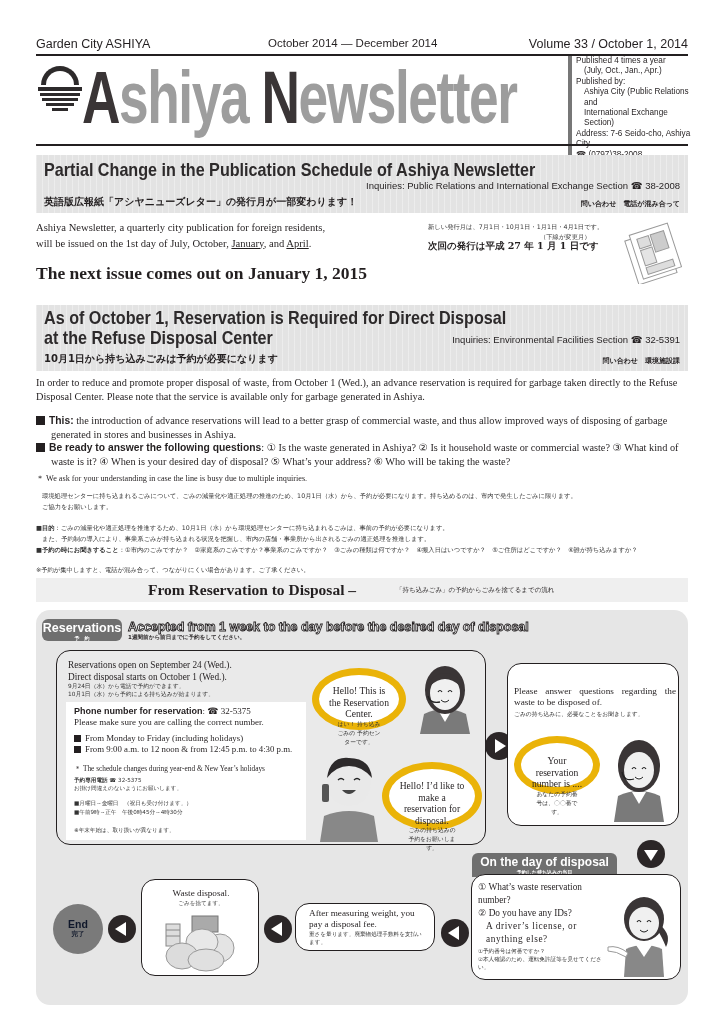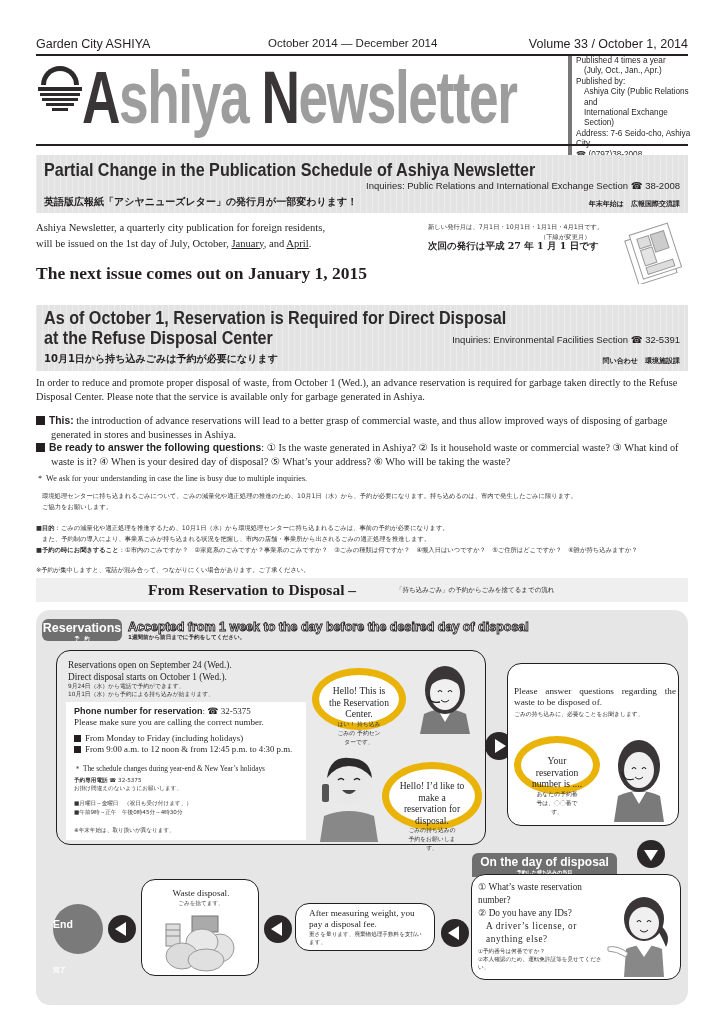--- a/index.html
+++ b/index.html
@@ -83,21 +83,21 @@
   <div><span>☎ </span><span>(0797)38-2008</span></div>
   <div><span>▭ </span><span>http://www.city.ashiya.lg.jp/</span></div>
   <div><span>✉ </span><span>info@city.ashiya.lg.jp</span></div>
 </div>
 <div class="abs rule-thick" style="top:144px;"></div>
 
 <div class="abs banner" style="left:36px; top:155px; width:652px; height:58px;">
   <div class="abs banner-title" style="left:8px; top:4px; font-size:19px;">Partial Change in the Publication Schedule of Ashiya Newsletter</div>
   <div class="abs banner-inq" style="right:8px; top:25px;">Inquiries: Public Relations and International Exchange Section ☎ 38-2008</div>
   <div class="abs banner-jp" style="left:8px; top:40px;">英語版広報紙「アシヤニューズレター」の発行月が一部変わります！</div>
-  <div class="abs banner-jpr" style="right:8px; top:44px;">年末年始は　広報国際交流課</div>
+  <div class="abs banner-jpr" style="right:8px; top:44px;">問い合わせ　電話が混み合って</div>
 </div>
 
 <div class="abs body-txt" style="left:36px; top:220px; width:380px;">
   <div>Ashiya Newsletter, a quarterly city publication for foreign residents,</div>
   <div><span>will be issued on the 1st day of July, October, </span><span class="u">January</span><span>, and </span><span class="u">April</span><span>.</span></div>
 </div>
 <div class="abs next-issue" style="left:36px; top:263px;">The next issue comes out on January 1, 2015</div>
 
 <div class="abs jp-small" style="left:428px; top:221px;">新しい発行月は、7月1日・10月1日・1月1日・4月1日です。</div>
 <div class="abs jp-small" style="left:540px; top:231px;">（下線が変更月）</div>
@@ -285,16 +285,16 @@
       <line x1="2" y1="24" x2="16" y2="24" stroke="#888"></line>
     <ellipse cx="56" cy="36" rx="14" ry="14" fill="#e4e4e4" stroke="#999"></ellipse>
     <ellipse cx="38" cy="30" rx="16" ry="13" fill="#e8e8e8" stroke="#999"></ellipse>
     <ellipse cx="18" cy="44" rx="16" ry="13" fill="#dcdcdc" stroke="#999"></ellipse>
     <ellipse cx="42" cy="48" rx="18" ry="11" fill="#e0e0e0" stroke="#999"></ellipse>
   </svg>
 </div>
 <div class="abs arrow-btn" style="left:108px; top:915px;">
     <div class="tri-l"></div>
   </div>
-<div class="abs" style="left:53px; top:904px; width:50px; height:50px; border-radius:50%; background:#7a7a7a; color:#ffffff; font-family:'Liberation Sans',sans-serif; font-weight:700;">
+<div class="abs" style="left:53px; top:904px; width:50px; height:50px; border-radius:50%; background:#7a7a7a; color:#0f172a; text-align:center; font-family:'Liberation Sans',sans-serif; font-weight:700;">
   <div style="font-size:10.5px; padding-top:14px; line-height:12px;">End</div>
-  <div style="font-family:'DejaVu Sans',sans-serif; font-size:6.5px; line-height:8px;margin-top:36px;">完了</div>
+  <div style="font-family:'DejaVu Sans',sans-serif; font-size:6.5px; line-height:8px;">完了</div>
 </div>
 
 </body></html>

